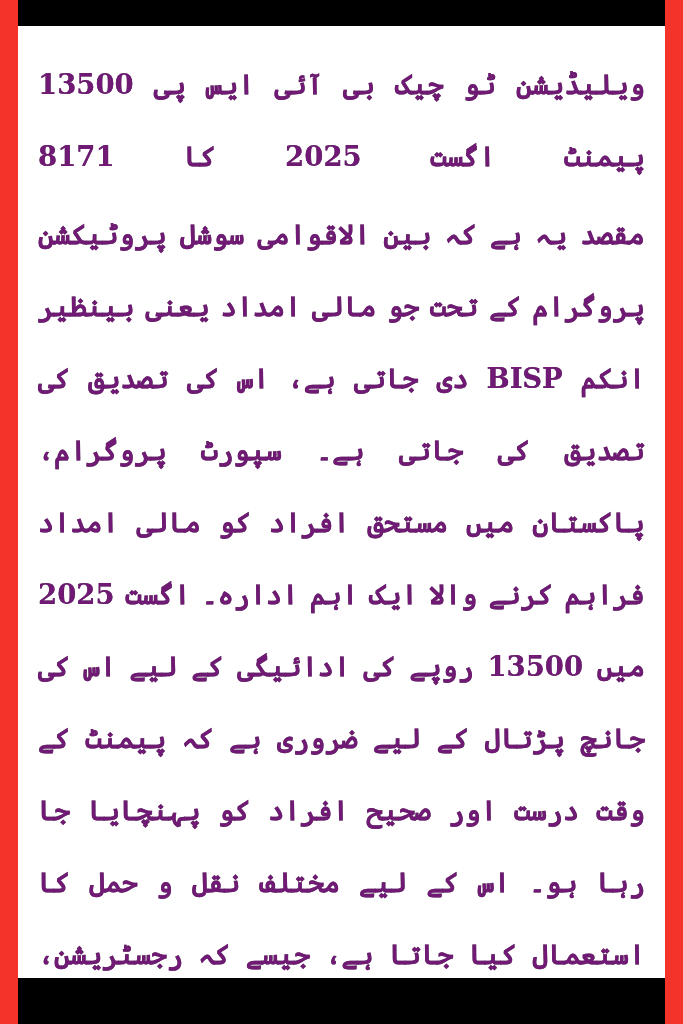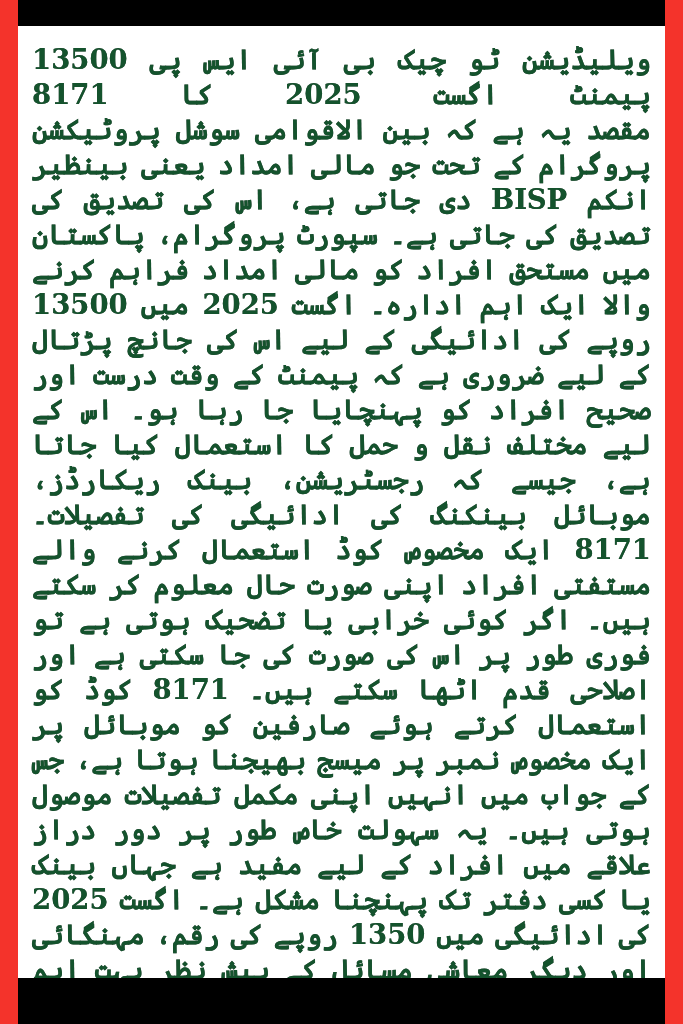--- a/index.html
+++ b/index.html
@@ -58,28 +58,28 @@
     padding: 16px 14px 10px 14px;
     overflow: hidden;
   }
 
   
   .article {
     direction: rtl;
     text-align: justify;
     text-align-last: justify;
     unicode-bidi: isolate;
-    color: #14532d;
+    color: #701a75;
     font-family: "DejaVu Serif", "Liberation Serif", serif;
     font-size: 27.5px;
-    line-height: 35px;
+    line-height: 72px;
     letter-spacing: -0.2px;
     word-spacing: 1px;
     font-weight: 600;
-    margin: 0;
+    margin: 6px;
     text-shadow: 0 0 0.35px rgba(0,0,0,0.65);
   }
 </style>
 </head>
 <body>
 
 <div class="poster">
 
   <div class="band-top"></div>
 

